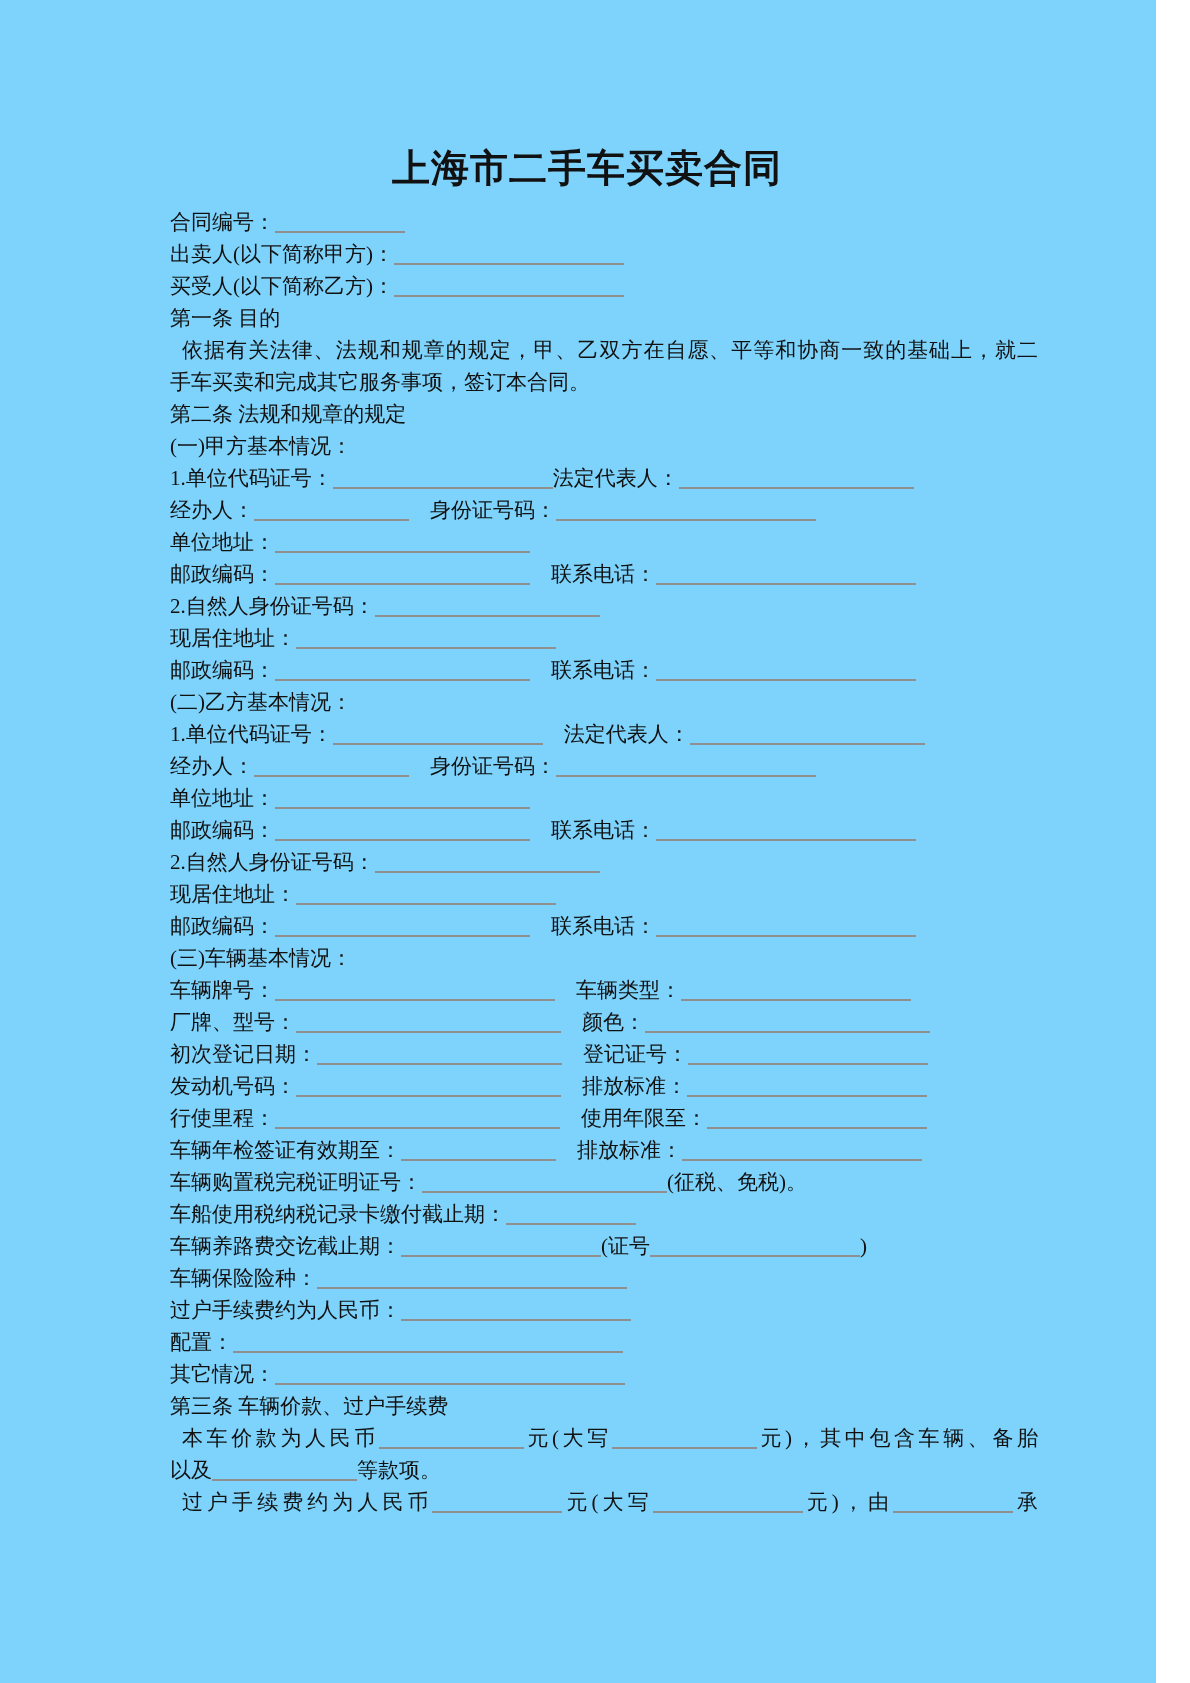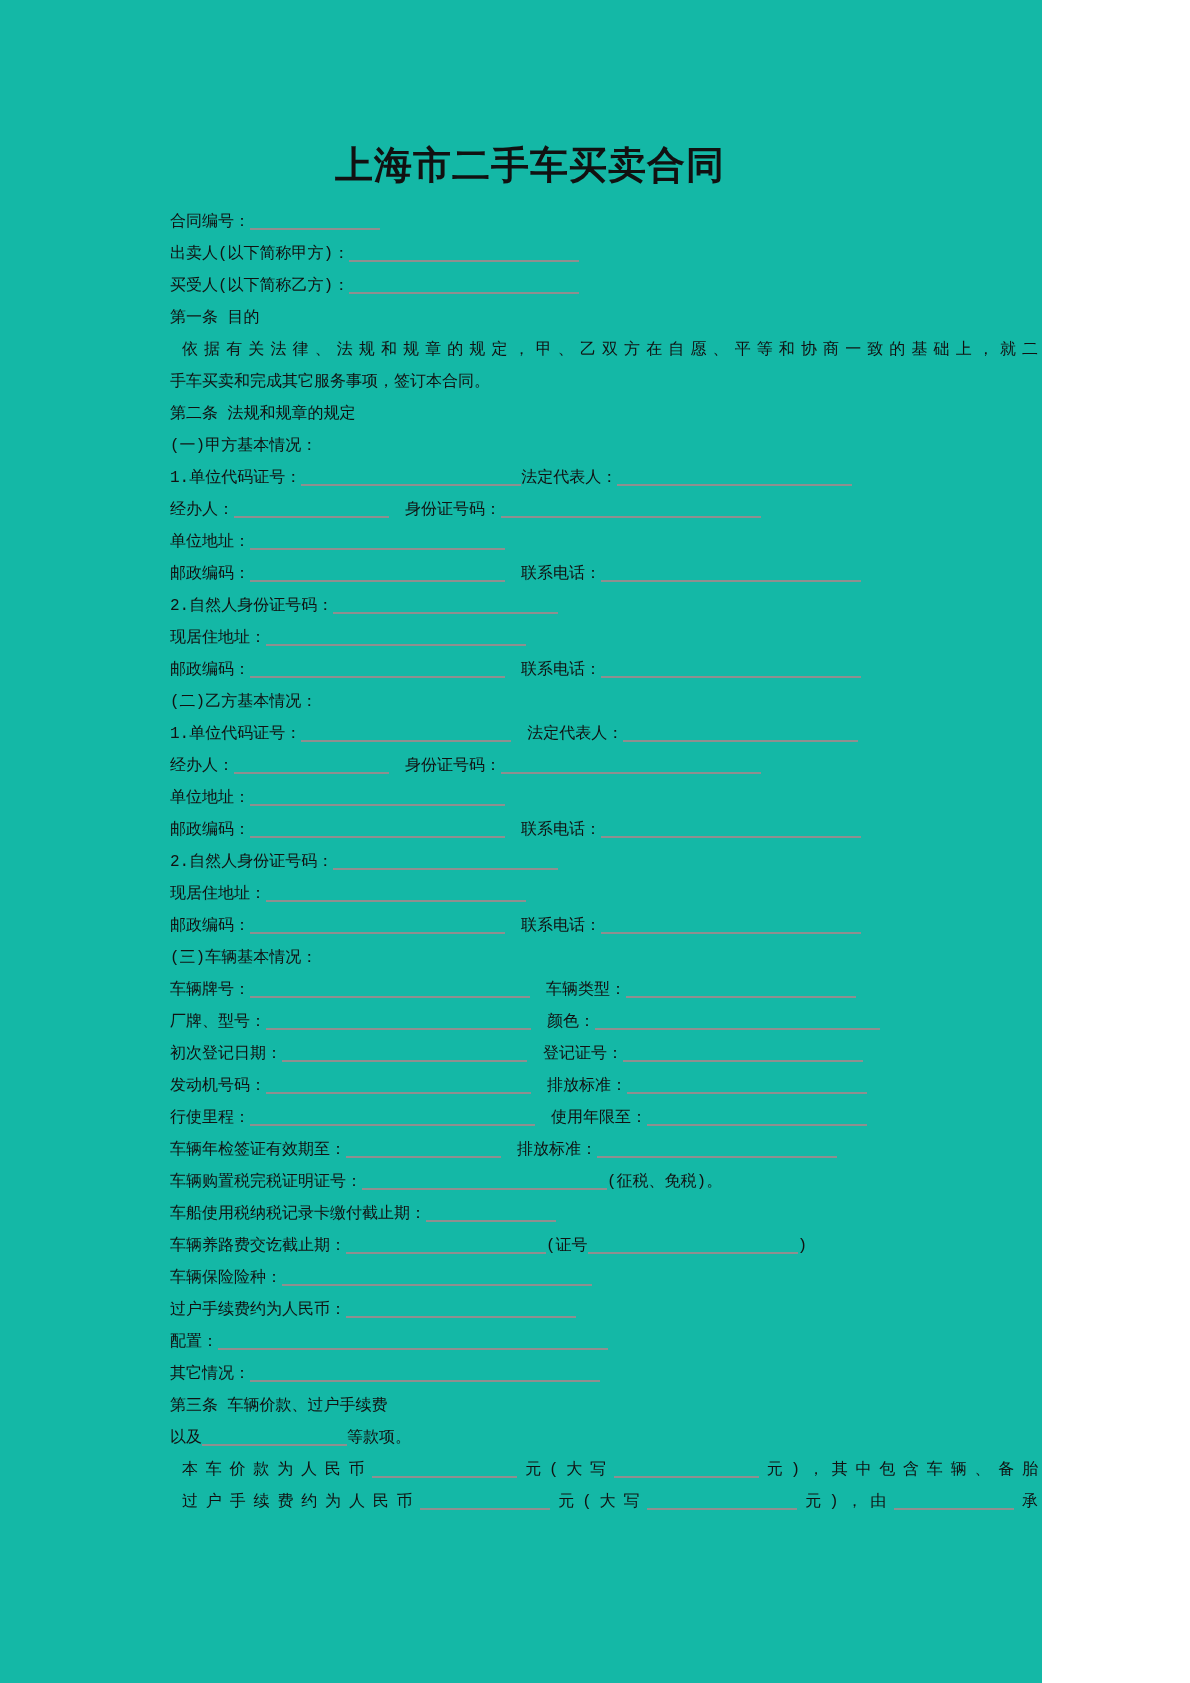--- a/index.html
+++ b/index.html
@@ -2,42 +2,42 @@
 <html><head>
 <meta charset="utf-8">
 <style>
   html, body {
     margin: 0;
     padding: 0;
     background: #ffffff;
   }
   .page {
     position: relative;
-    width: 1042px;
+    width: 1156px;
     height: 1683px;
-    background: #14b8a6;
+    background: #7dd3fc;
     box-sizing: border-box;
     padding: 144px 152px 0 170px;
-    font-family: Liberation Mono, monospace;
+    font-family: Liberation Serif, serif;
     color: #111111;
     overflow: hidden;
   }
   .doc-title {
     font-size: 38px;
     line-height: 48px;
     font-weight: 700;
     text-align: center;
     margin: 0 0 14px 0;
     letter-spacing: 1px;
   }
   .doc-body {
     width: 868px;
   }
   .line {
-    font-size: 16px;
+    font-size: 21px;
     line-height: 32px;
     height: 32px;
     white-space: nowrap;
   }
   .line.just {
     white-space: normal;
     text-align: justify;
     text-align-last: justify;
     margin-left: 12px;
   }
@@ -88,17 +88,17 @@
       <div class="line"><span class="t">行使里程：</span><span class="blank" style="width: 285px; border-bottom-color: rgb(143, 143, 143);"></span><span class="t">　使用年限至：</span><span class="blank" style="width: 220px; border-bottom-color: rgb(143, 143, 143);"></span></div>
       <div class="line"><span class="t">车辆年检签证有效期至：</span><span class="blank" style="width: 155px; border-bottom-color: rgb(143, 143, 143);"></span><span class="t">　排放标准：</span><span class="blank" style="width: 240px; border-bottom-color: rgb(143, 143, 143);"></span></div>
       <div class="line"><span class="t">车辆购置税完税证明证号：</span><span class="blank" style="width: 245px; border-bottom-color: rgb(143, 143, 143);"></span><span class="t">(征税、免税)。</span></div>
       <div class="line"><span class="t">车船使用税纳税记录卡缴付截止期：</span><span class="blank" style="width: 130px; border-bottom-color: rgb(143, 143, 143);"></span></div>
       <div class="line"><span class="t">车辆养路费交讫截止期：</span><span class="blank" style="width: 200px; border-bottom-color: rgb(143, 143, 143);"></span><span class="t">(证号</span><span class="blank" style="width: 210px; border-bottom-color: rgb(143, 143, 143);"></span><span class="t">)</span></div>
       <div class="line"><span class="t">车辆保险险种：</span><span class="blank" style="width: 310px; border-bottom-color: rgb(143, 143, 143);"></span></div>
       <div class="line"><span class="t">过户手续费约为人民币：</span><span class="blank" style="width: 230px; border-bottom-color: rgb(143, 143, 143);"></span></div>
       <div class="line"><span class="t">配置：</span><span class="blank" style="width: 390px; border-bottom-color: rgb(143, 143, 143);"></span></div>
       <div class="line"><span class="t">其它情况：</span><span class="blank" style="width: 350px; border-bottom-color: rgb(143, 143, 143);"></span></div>
       <div class="line"><span class="t">第三条 车辆价款、过户手续费</span></div>
+      <div class="line just"><span class="t">本车价款为人民币</span><span class="blank" style="width: 145px; border-bottom-color: rgb(143, 143, 143);"></span><span class="t">元(大写</span><span class="blank" style="width: 145px; border-bottom-color: rgb(143, 143, 143);"></span><span class="t">元)，其中包含车辆、备胎</span></div>
       <div class="line"><span class="t">以及</span><span class="blank" style="width: 145px; border-bottom-color: rgb(143, 143, 143);"></span><span class="t">等款项。</span></div>
-      <div class="line just"><span class="t">本车价款为人民币</span><span class="blank" style="width: 145px; border-bottom-color: rgb(143, 143, 143);"></span><span class="t">元(大写</span><span class="blank" style="width: 145px; border-bottom-color: rgb(143, 143, 143);"></span><span class="t">元)，其中包含车辆、备胎</span></div>
       <div class="line just"><span class="t">过户手续费约为人民币</span><span class="blank" style="width: 130px; border-bottom-color: rgb(143, 143, 143);"></span><span class="t">元(大写</span><span class="blank" style="width: 150px; border-bottom-color: rgb(143, 143, 143);"></span><span class="t">元)，由</span><span class="blank" style="width: 120px; border-bottom-color: rgb(143, 143, 143);"></span><span class="t">承</span></div>
     </div>
 </div>
 
 </body></html>

